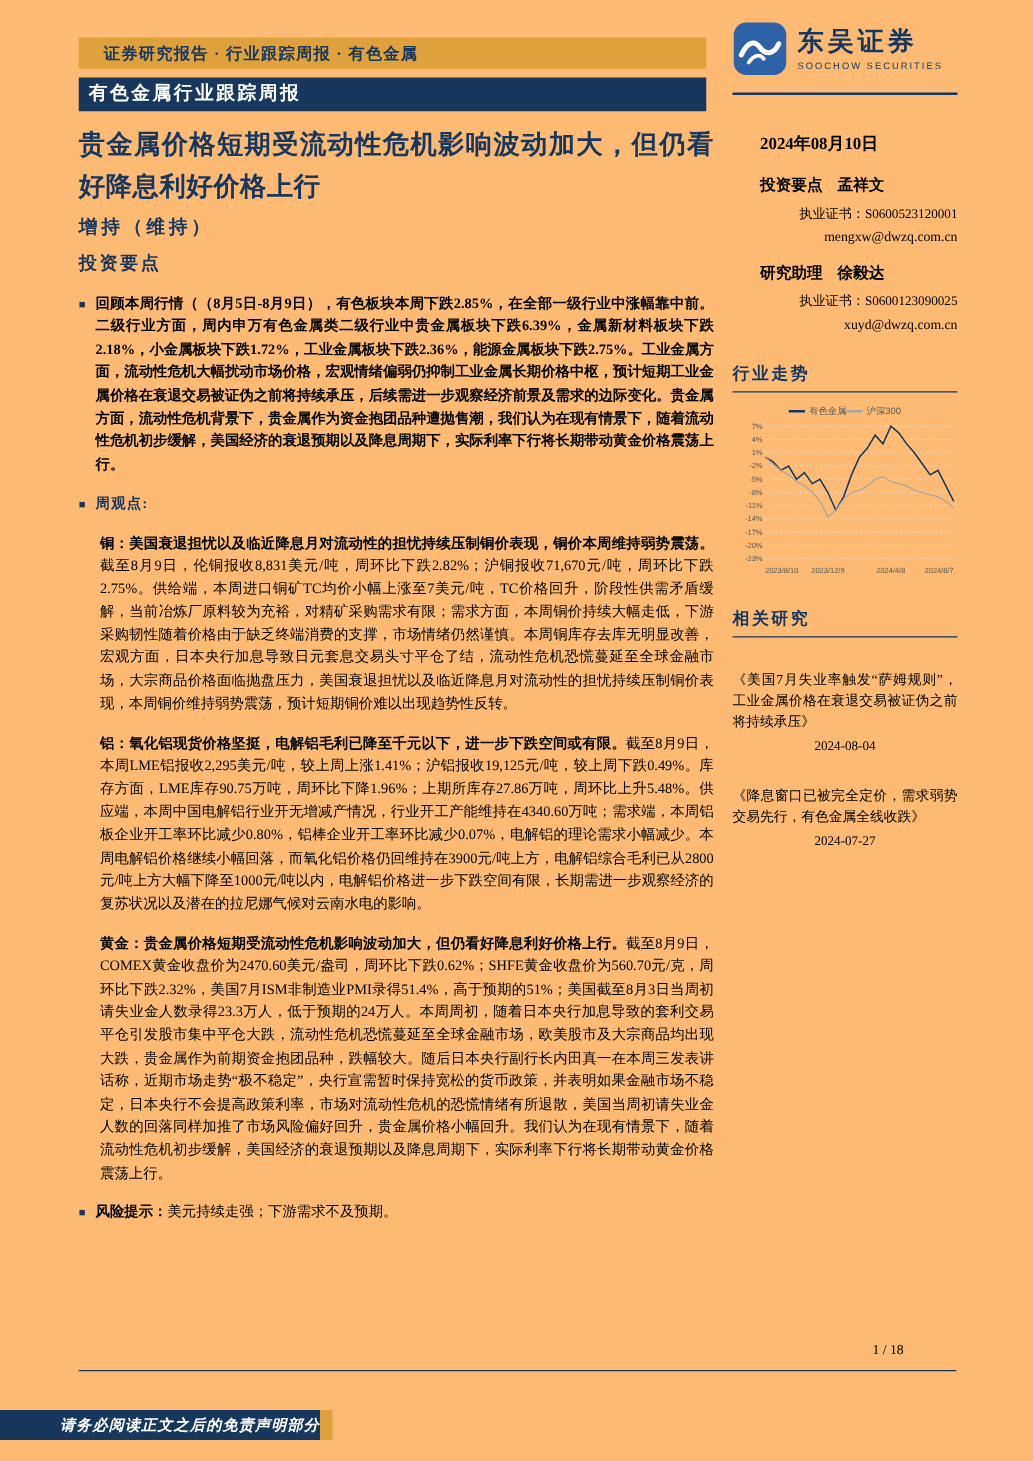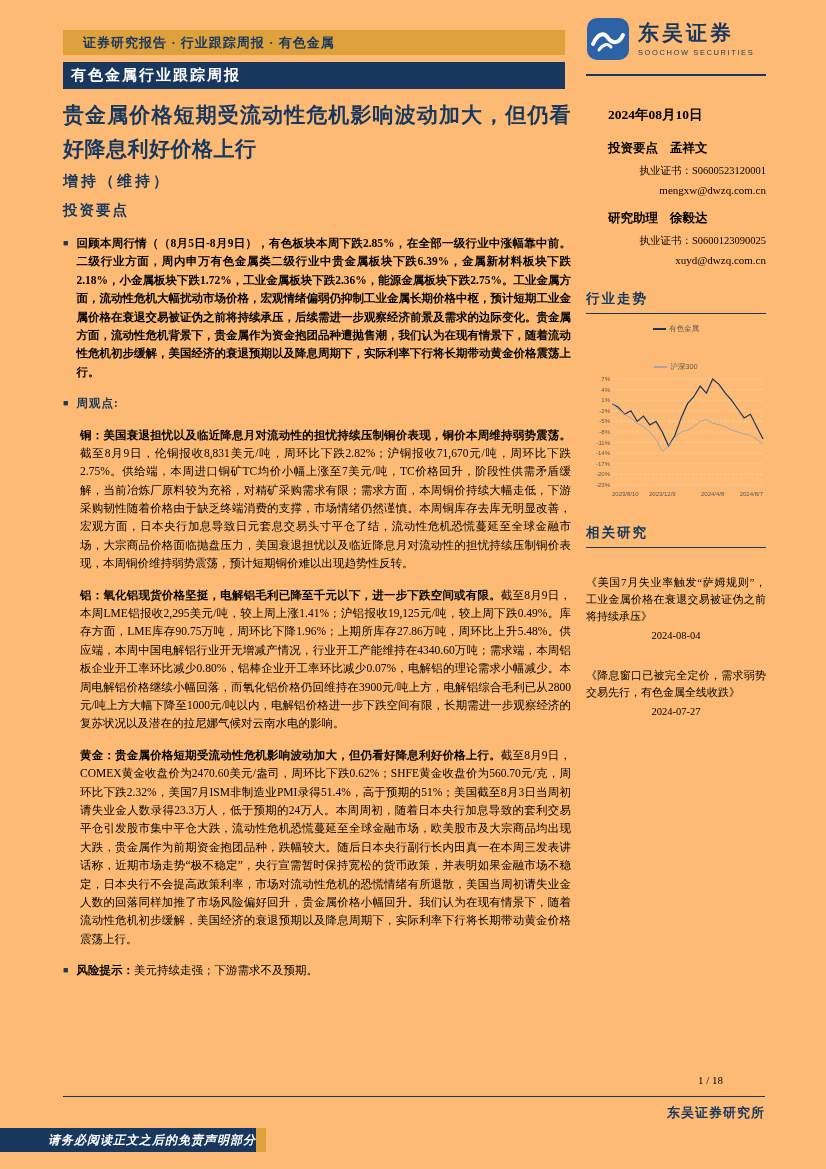--- a/index.html
+++ b/index.html
@@ -24,21 +24,21 @@
   .sub-head{font-size:13px;font-weight:bold;color:var(--navy);letter-spacing:1px;}
   .para{margin:0 0 13px 17px;font-size:11.5px;line-height:1.6;text-align:justify;}
 
   .right-col{position:absolute;left:586px;top:104px;width:180px;}
   .date{font-size:13.5px;font-weight:bold;margin:2px 0 16px 22px;}
   .analyst .an-role{font-size:12.5px;font-weight:bold;margin:0 0 7px 22px;}
   .an-name{margin-left:12px;text-align:center;}
   .analyst .an-cert{font-size:10.5px;text-align:right;margin-bottom:6px;}
   .analyst .an-email{font-size:11px;text-align:right;margin-bottom:14px;}
   .side-head{font-size:13.5px;font-weight:bold;color:var(--navy);letter-spacing:2px;border-bottom:1.5px solid var(--navy);padding-bottom:5px;margin-top:24px;}
-  .legend{display:flex;justify-content:center;gap:28px;font-size:7.5px;color:#595959;margin:10px 0 0;font-family:"Liberation Sans",sans-serif;align-items:center;flex-direction:column;}
+  .legend{display:flex;justify-content:center;gap:0;font-size:7.5px;color:#595959;margin:10px 0 0;font-family:"Liberation Sans",sans-serif;align-items:center;}
   .lg-item{display:flex;align-items:center;gap:3px;}
   .lg-swatch{width:13px;height:2px;display:inline-block;}
   #trend-svg{display:block;margin-top:2px;}
   .tick{font-size:6px;fill:#595959;font-family:"Liberation Sans",sans-serif;}
   .rel-title{font-size:11px;line-height:1.55;text-align:justify;margin-top:26px;}
   .rel-date{font-size:10.5px;text-align:center;margin-top:5px;}
 
   .pagenum-row{position:absolute;left:63px;top:1074px;width:660px;text-align:right;font-size:11px;}
   .footer-line{position:absolute;left:63px;top:1096px;width:702px;border-top:1px solid var(--navy);}
   .org{position:absolute;left:63px;top:1104px;width:702px;text-align:right;font-size:13px;font-weight:bold;color:var(--navy);letter-spacing:1px;}
@@ -162,17 +162,16 @@
       <div class="rel-date">2024-08-04</div>
     </div>
     <div class="rel-item">
       <div class="rel-title">《降息窗口已被完全定价，需求弱势交易先行，有色金属全线收跌》</div>
       <div class="rel-date">2024-07-27</div>
     </div>
   </div>
 
   <div class="pagenum-row">1 / 18</div>
   <div class="footer-line"></div>
-  <div class="org">东吴证券研究所</div>
   <div class="disclaimer"><span>请务必阅读正文之后的免责声明部分</span></div>
   <div class="disclaimer-accent"></div>
 
 </div>
 
 </body></html>

